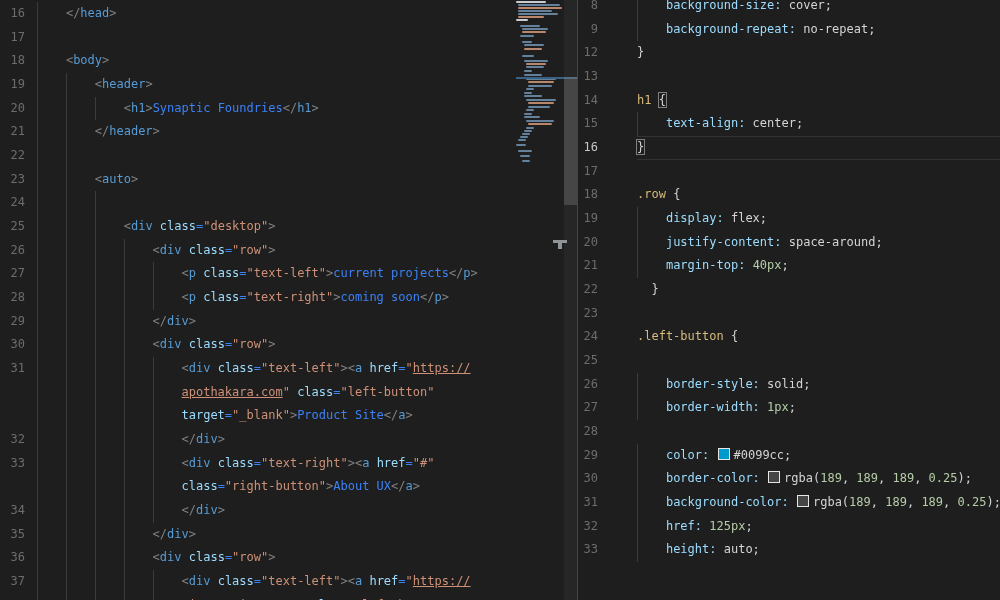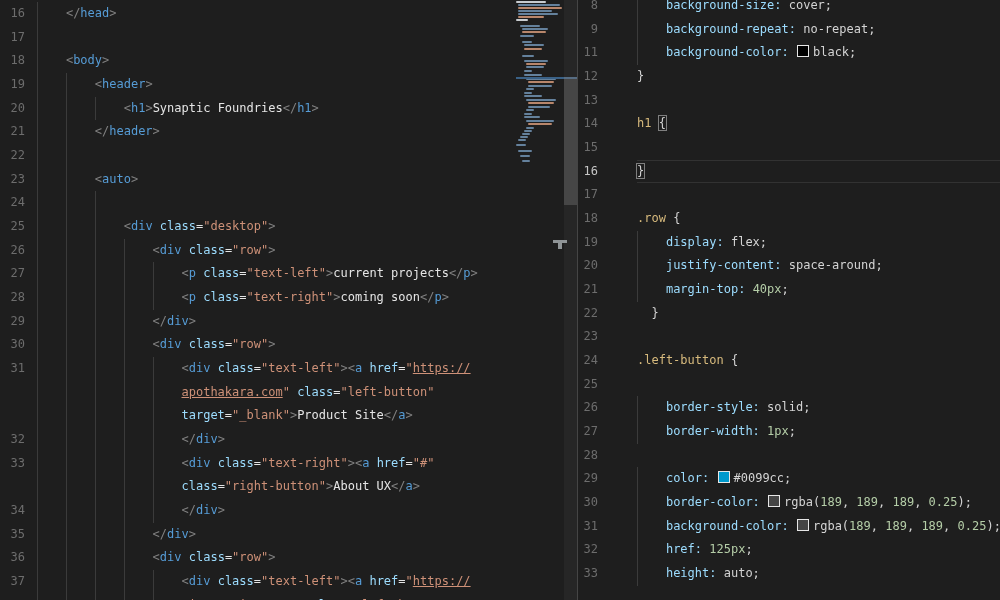--- a/index.html
+++ b/index.html
@@ -18,21 +18,21 @@
   .code{position:relative;flex:1;height:100%;}
   .pane-left .code{margin-left:12px;}
   .pane-right .code{margin-left:39px;}
   .crow.current .code{box-shadow:inset 0 1px 0 #323232, inset 0 -1px 0 #323232;}
   .guide{position:absolute;top:0;height:100%;width:0;border-left:1px solid #3b3b3b;}
   .tk-pu{color:#808080;}
   .tk-tg{color:#569cd6;}
   .tk-at{color:#9cdcfe;}
   .tk-st{color:#ce9178;}
   .tk-lk{color:#ce9178;text-decoration:underline;}
-  .tk-tx{color:#e5e5e5;}
+  .tk-tx{color:#3b82f6;}
   .tk-se{color:#d7ba7d;}
   .tk-pr{color:#9cdcfe;}
   .tk-va{color:#d4d4d4;}
   .tk-nu{color:#b5cea8;}
   .tk-bm{color:#d4d4d4;outline:1px solid #7f7f7f;outline-offset:0;}
   .sw{display:inline-block;width:10px;height:10px;border:1px solid #e6e6e6;
       margin:0 4px 0 1px;vertical-align:-1px;box-sizing:content-box;}
   .minimap{position:absolute;left:516px;top:0;width:62px;height:600px;}
   .mbar{position:absolute;height:2px;border-radius:1px;}
   .mhl{position:absolute;left:0;width:61px;height:2px;background:#3a6186;}
@@ -125,25 +125,24 @@
       <div class="vslider" id="vslider" style="top: 77px; height: 128px;"></div>
     </div>
     <div class="cmark-bar"></div>
     <div class="cmark-stem"></div>
   </div>
 
   <div class="pane pane-right">
     <div class="rows-right" id="right-rows">
         <div class="crow"><div class="gut">8</div><div class="code"><i class="guide" style="left: 0ch;"></i><span>    </span><span class="tk-pr">background-size:</span><span class="tk-va"> cover;</span></div></div>
         <div class="crow"><div class="gut">9</div><div class="code"><i class="guide" style="left: 0ch;"></i><span>    </span><span class="tk-pr">background-repeat:</span><span class="tk-va"> no-repeat;</span></div></div>
-        <div class="crow"><div class="gut">11</div><div class="code"><i class="guide" style="left: 0ch;"></i><span>    </span><span class="tk-pr">background-color:</span><span class="tk-va"> </span><span class="sw" style="background: rgb(0, 0, 0);"></span><span class="tk-va">black;</span></div></div>
         <div class="crow"><div class="gut">12</div><div class="code"><span></span><span class="tk-va">}</span></div></div>
         <div class="crow"><div class="gut">13</div><div class="code"><span></span></div></div>
         <div class="crow"><div class="gut">14</div><div class="code"><span></span><span class="tk-se">h1</span><span class="tk-va"> </span><span class="tk-bm">{</span></div></div>
-        <div class="crow"><div class="gut">15</div></div>
+        <div class="crow"><div class="gut">15</div><div class="code"><i class="guide" style="left: 0ch;"></i><span>    </span><span class="tk-pr">text-align:</span><span class="tk-va"> center;</span></div></div>
         <div class="crow current"><div class="gut active">16</div><div class="code"><span></span><span class="tk-bm">}</span></div></div>
         <div class="crow"><div class="gut">17</div><div class="code"><span></span></div></div>
         <div class="crow"><div class="gut">18</div><div class="code"><span></span><span class="tk-se">.row</span><span class="tk-va"> {</span></div></div>
         <div class="crow"><div class="gut">19</div><div class="code"><i class="guide" style="left: 0ch;"></i><span>    </span><span class="tk-pr">display:</span><span class="tk-va"> flex;</span></div></div>
         <div class="crow"><div class="gut">20</div><div class="code"><i class="guide" style="left: 0ch;"></i><span>    </span><span class="tk-pr">justify-content:</span><span class="tk-va"> space-around;</span></div></div>
         <div class="crow"><div class="gut">21</div><div class="code"><i class="guide" style="left: 0ch;"></i><span>    </span><span class="tk-pr">margin-top:</span><span class="tk-va"> </span><span class="tk-nu">40px</span><span class="tk-va">;</span></div></div>
         <div class="crow"><div class="gut">22</div><div class="code"><span></span><span class="tk-va">  }</span></div></div>
         <div class="crow"><div class="gut">23</div><div class="code"><span></span></div></div>
         <div class="crow"><div class="gut">24</div><div class="code"><span></span><span class="tk-se">.left-button</span><span class="tk-va"> {</span></div></div>
         <div class="crow"><div class="gut">25</div></div>

